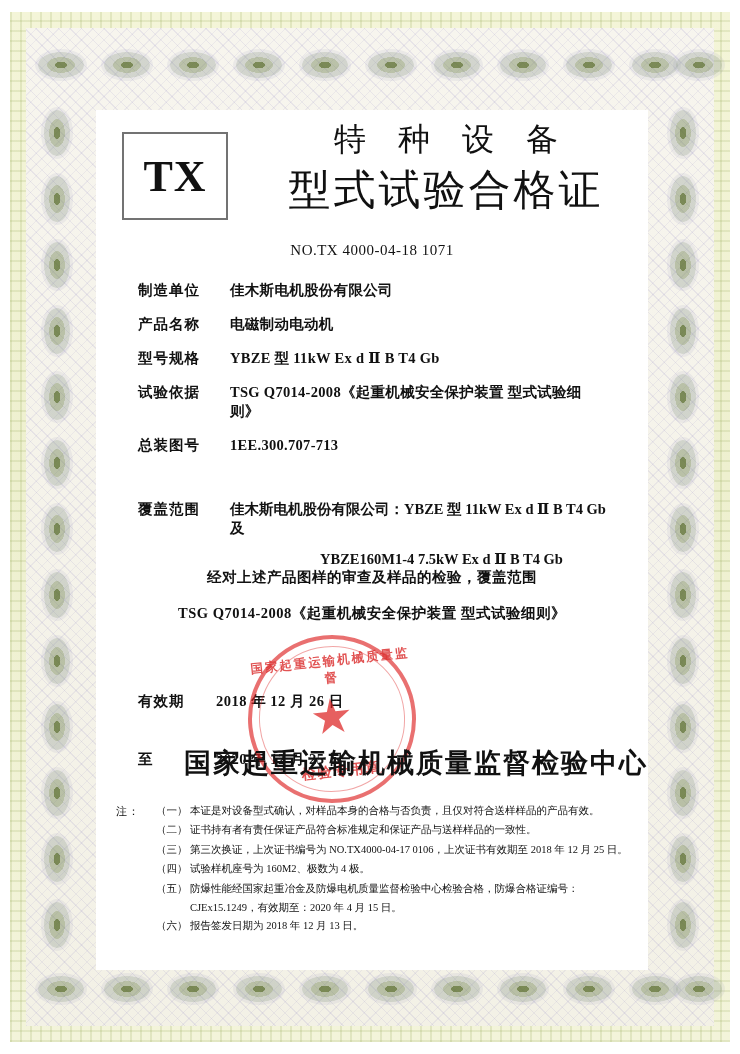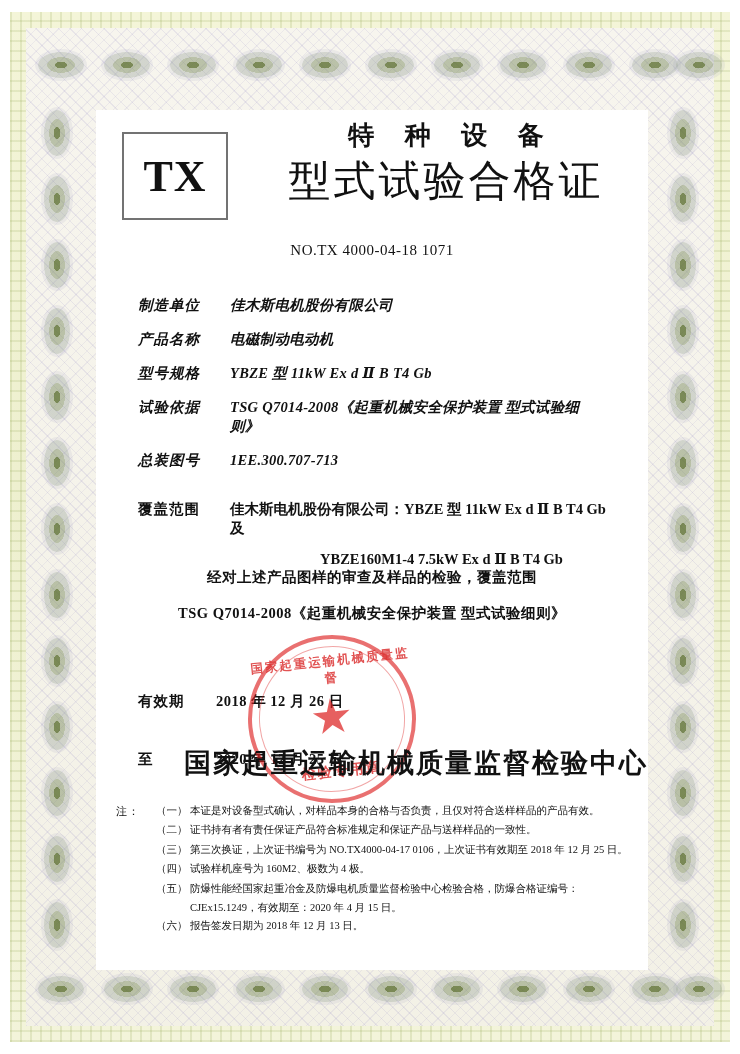--- a/index.html
+++ b/index.html
@@ -99,23 +99,23 @@
   }
 
   .title-block {
     position: absolute;
     left: 150px;
     top: 8px;
     width: 400px;
     text-align: center;
   }
   .title-small {
-    font-size: 26px;
+    font-size: 32px;
     letter-spacing: 12px;
-    font-weight: 700;
+    font-weight: 400;
     padding-left: 12px;
     color: #111;
   }
   .title-big {
     font-size: 42px;
     font-weight: 400;
     letter-spacing: 3px;
     color: #111;
     white-space: nowrap;
   }
@@ -127,23 +127,22 @@
     width: 552px;
     text-align: center;
     font-size: 15px;
     letter-spacing: 0.5px;
   }
 
   
   .fields {
     position: absolute;
     left: 42px;
-    top: 186px;
+    top: 171px;
     width: 470px;
-    font-style: italic;
   }
   .frow {
     display: flex;
     align-items: baseline;
     margin-bottom: 15px;
     font-size: 14.5px;
   }
   .flabel {
     width: 92px;
     flex: 0 0 92px;

